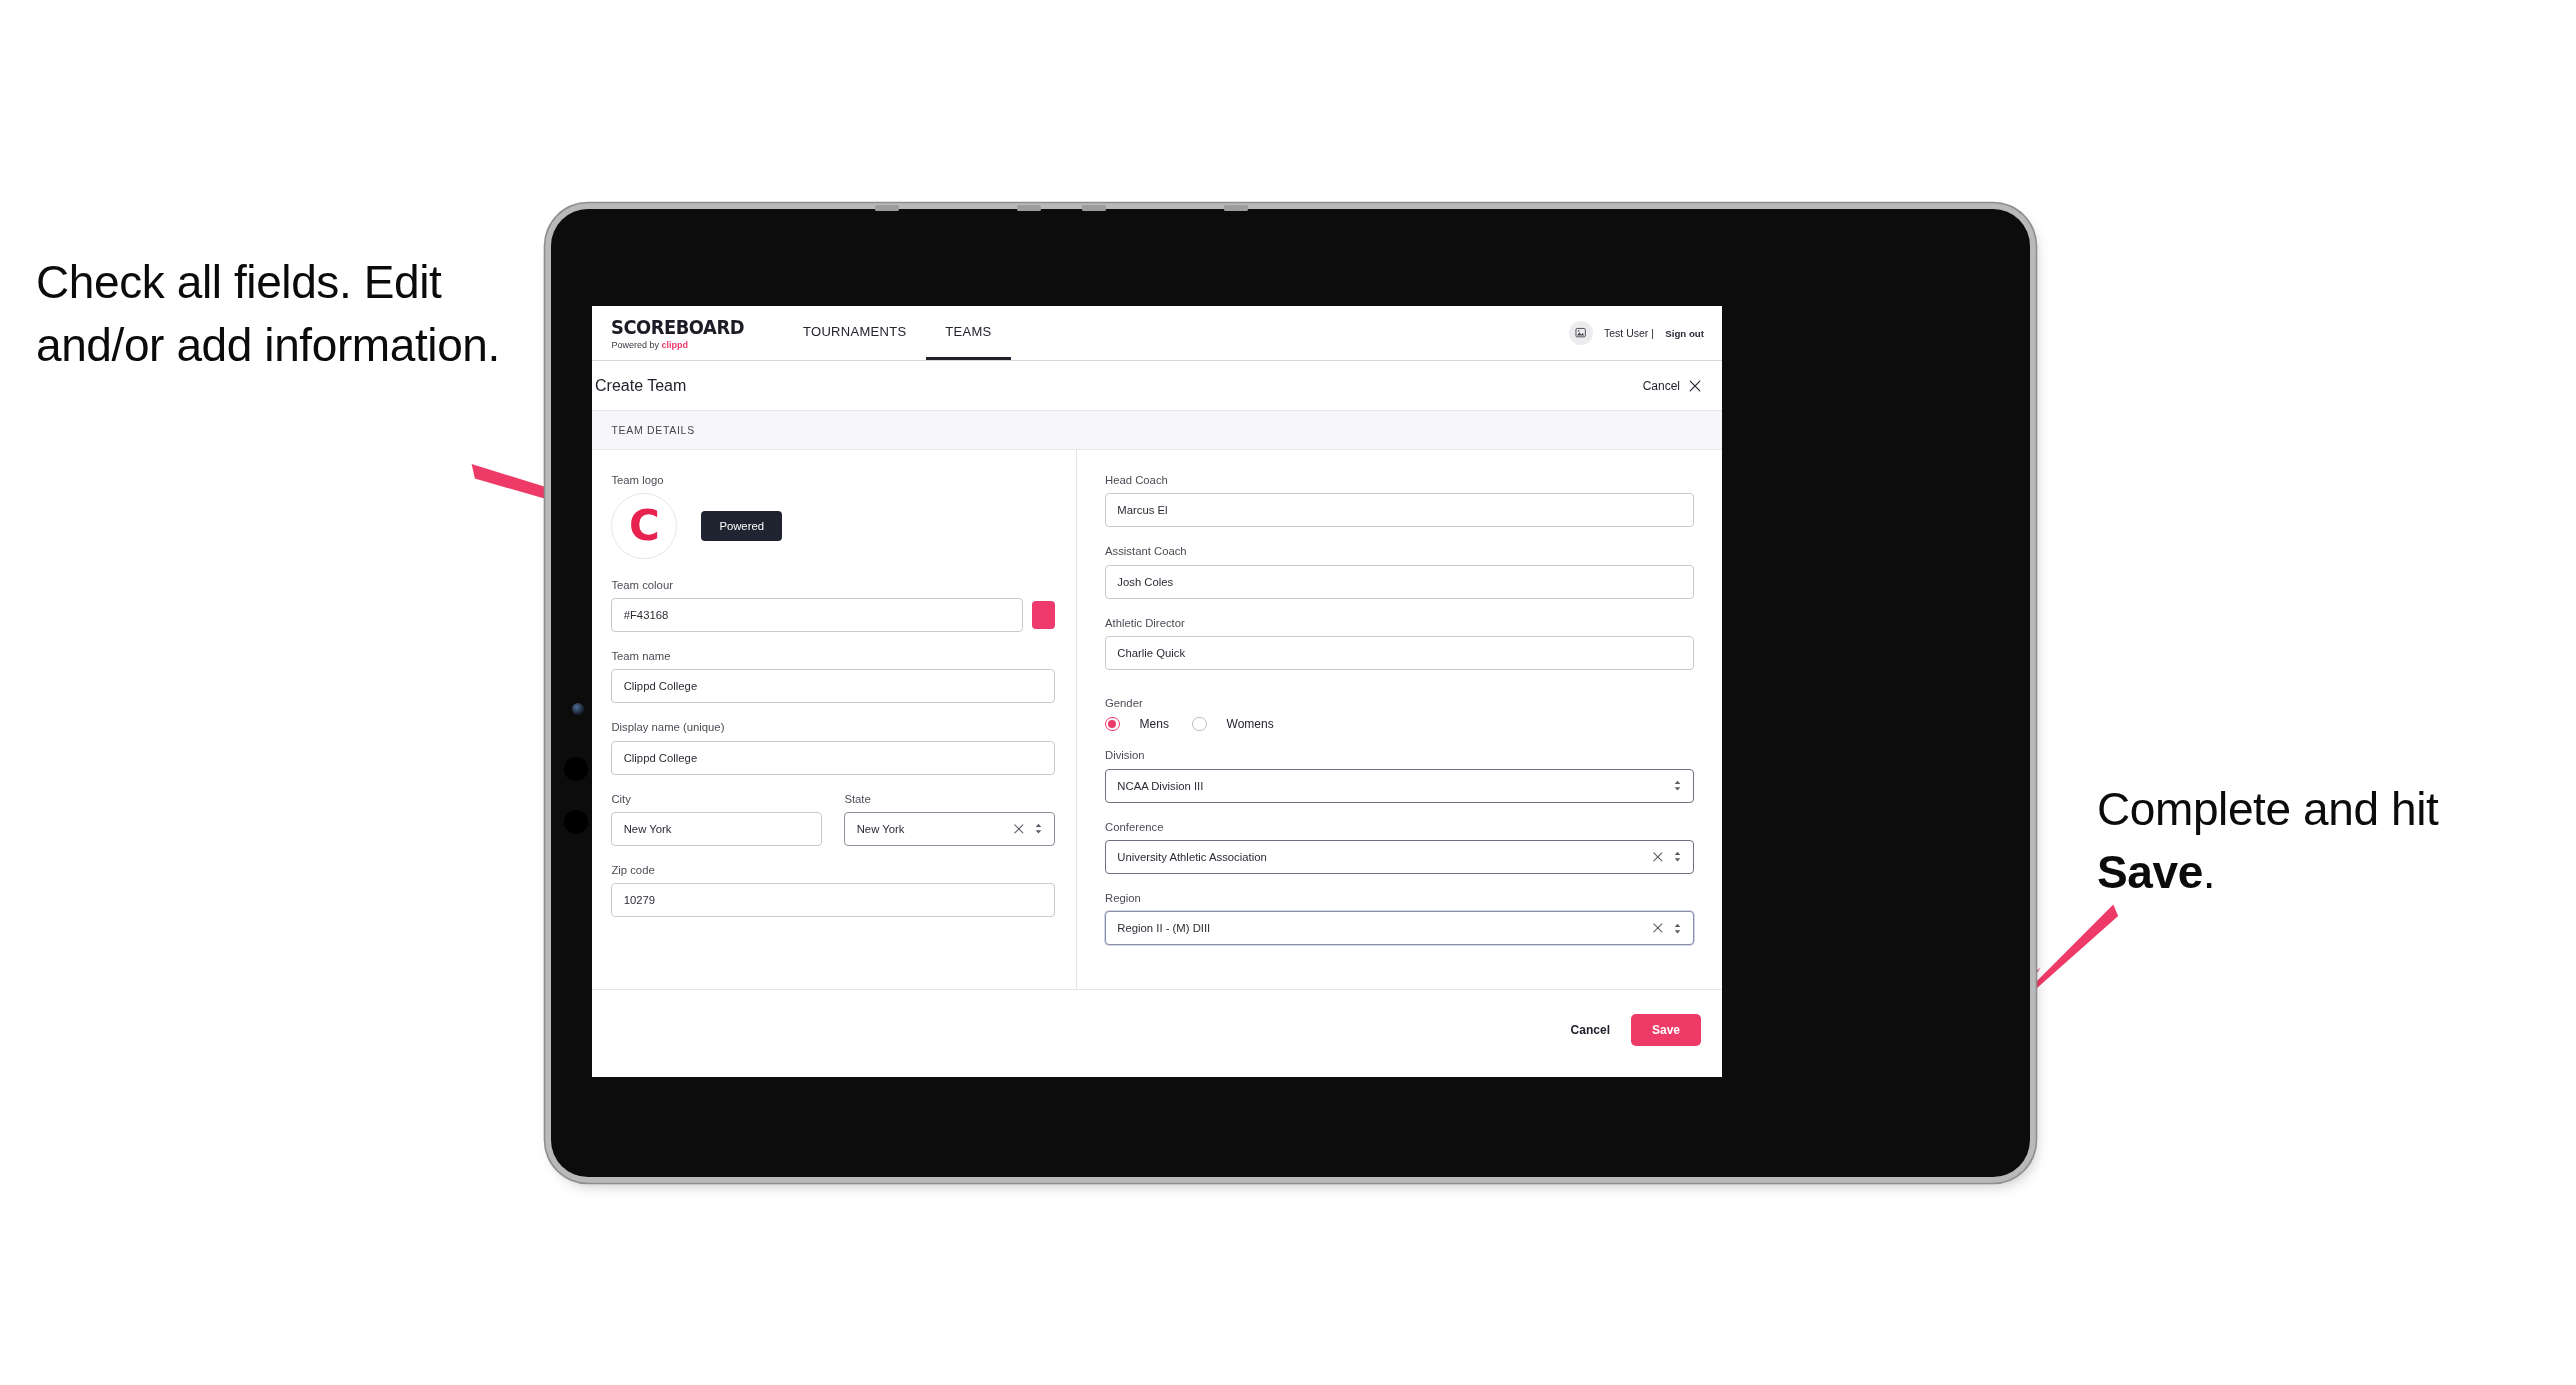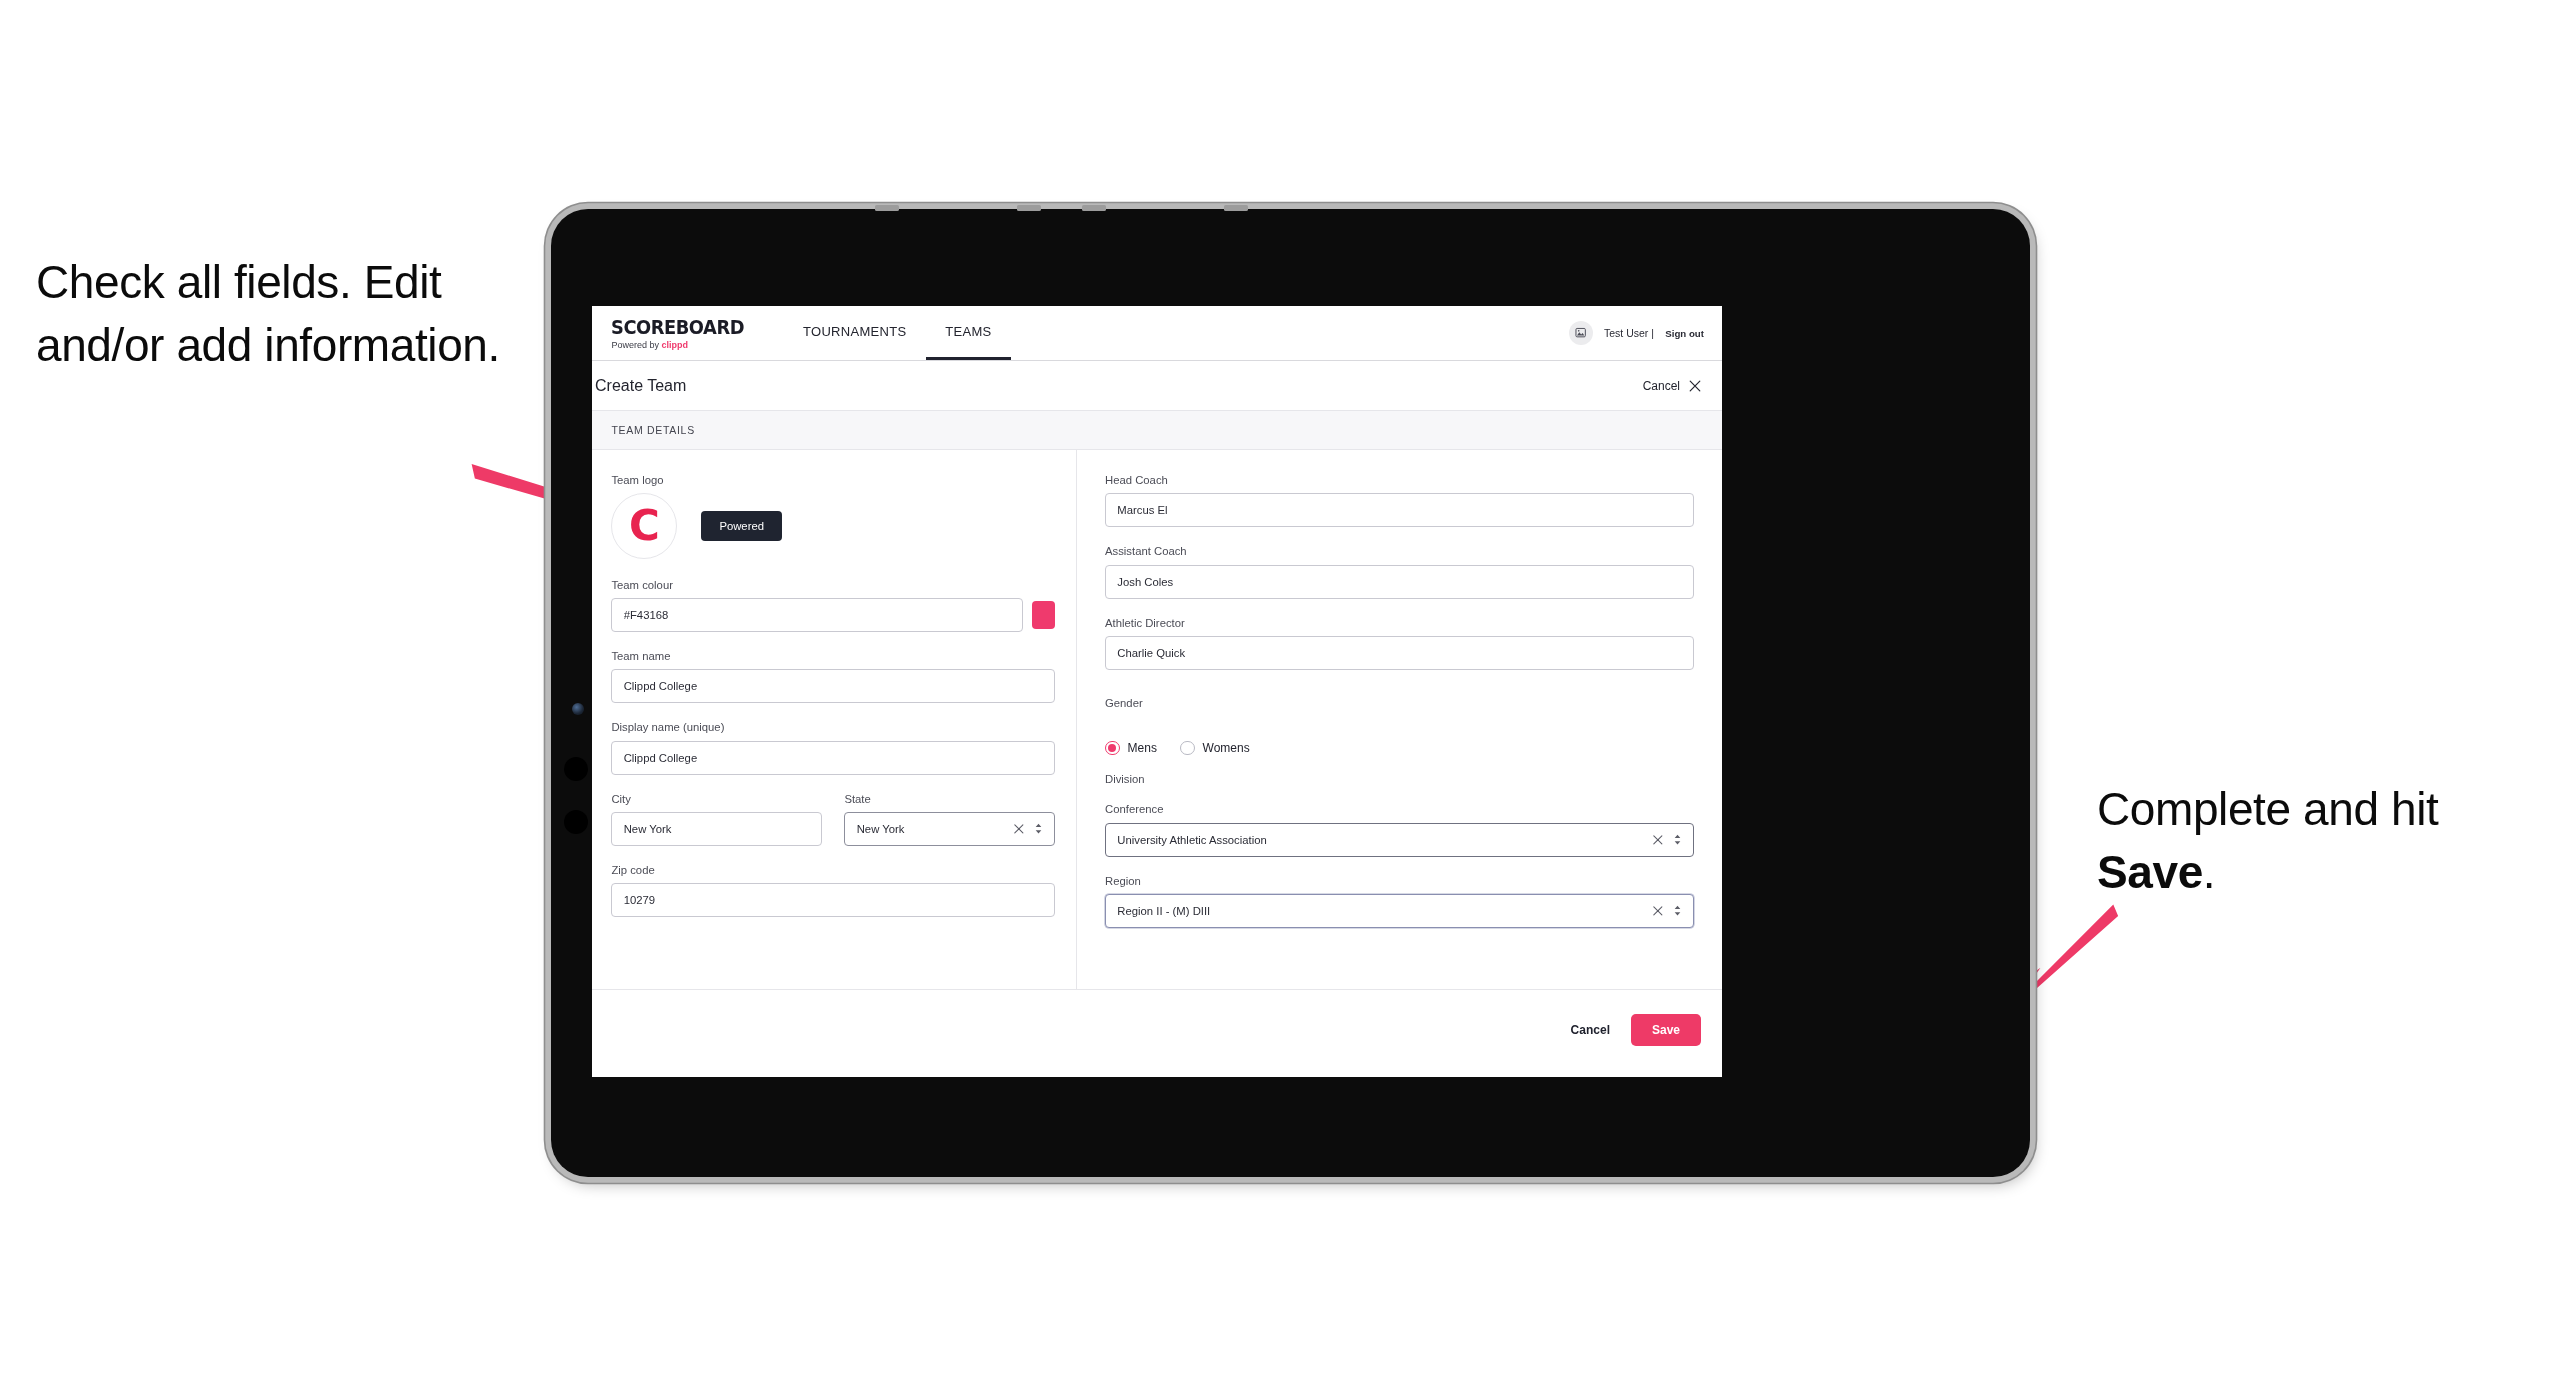--- a/index.html
+++ b/index.html
@@ -189,21 +189,21 @@
   .fselect.muted { border-color: #8d8f9c; }
   .fselect.focused { border-color: #8a8fb0; box-shadow: 0 0 0 0.8px #c9ccdd; }
   .fselect .adorn {
     margin-left: auto; display: flex; align-items: center; gap: 10.5px;
     color: #5c5d67;
   }
   .clear-x { font-size: 12px; line-height: 1; cursor: pointer; }
 
   
   #gender-row { display: flex; align-items: center; gap: 23px; }
-  .radio { display: flex; align-items: flex-start; gap: 8px; cursor: pointer; margin-top: 24px; }
+  .radio { display: flex; align-items: flex-start; gap: 20px; cursor: pointer; }
   .radio .dot {
     width: 14.6px; height: 14.6px; border-radius: 50%;
     border: 1.3px solid #b9bac4; background: #fff;
     display: flex; align-items: center; justify-content: center;
   }
   .radio.on .dot { border-color: #ef3a6d; }
   .radio.on .dot::after {
     content: ""; width: 8px; height: 8px; border-radius: 50%;
     background: #ef3a6d;
   }
@@ -370,20 +370,28 @@
             </div>
             <div class="radio">
               <span class="dot"></span>
               <span class="lbl">Womens</span>
             </div>
           </div>
         </div>
 
         <div class="fgroup">
           <label class="flabel">Division</label>
+          <div class="fselect">
+            <span>NCAA Division III</span>
+            <span class="adorn">
+              <svg width="9" height="11.3" viewBox="0 0 11 14">
+                  <path d="M5.5 1 L9 5 L2 5 Z M5.5 13 L9 9 L2 9 Z" fill="#5c5d67"></path>
+                </svg>
+            </span>
+          </div>
         </div>
 
         <div class="fgroup">
           <label class="flabel">Conference</label>
           <div class="fselect">
             <span>University Athletic Association</span>
             <span class="adorn">
               <svg width="9.7" height="9.7" viewBox="0 0 12 12" class="clear-x">
                   <path d="M1 1 L11 11 M11 1 L1 11" stroke="#5c5d67" stroke-width="1.3" stroke-linecap="round"></path>
                 </svg>

